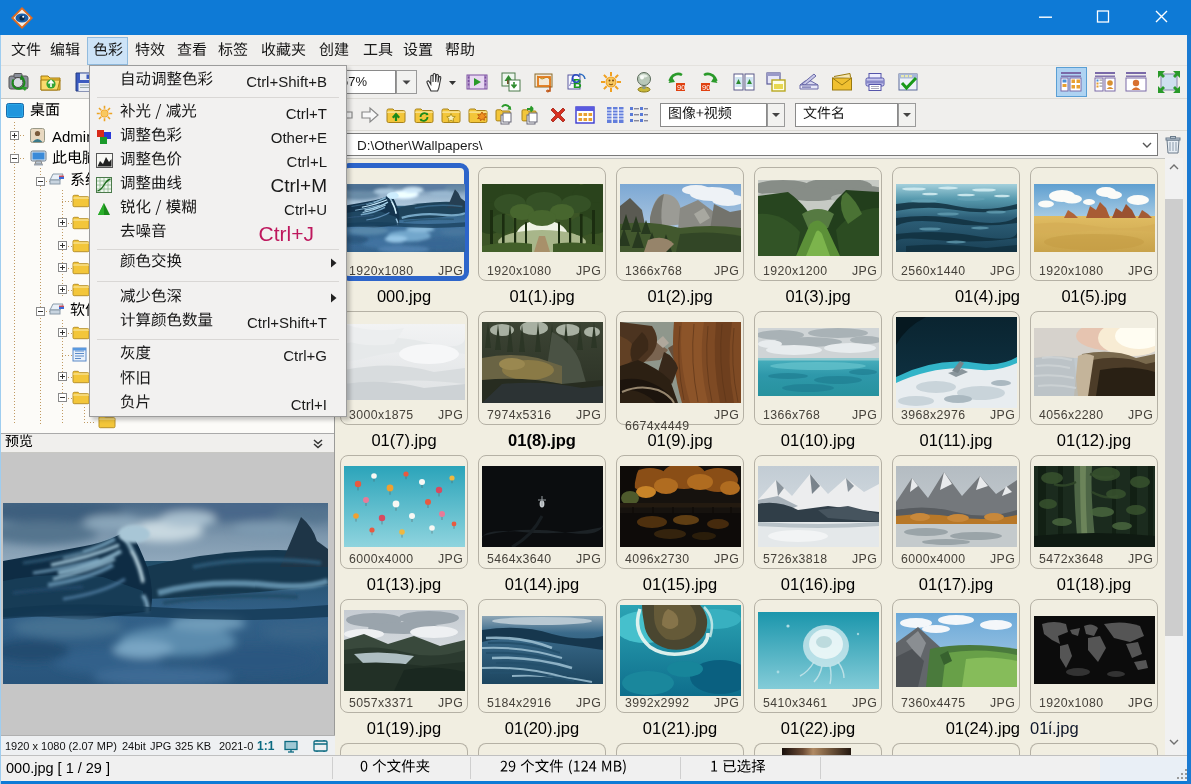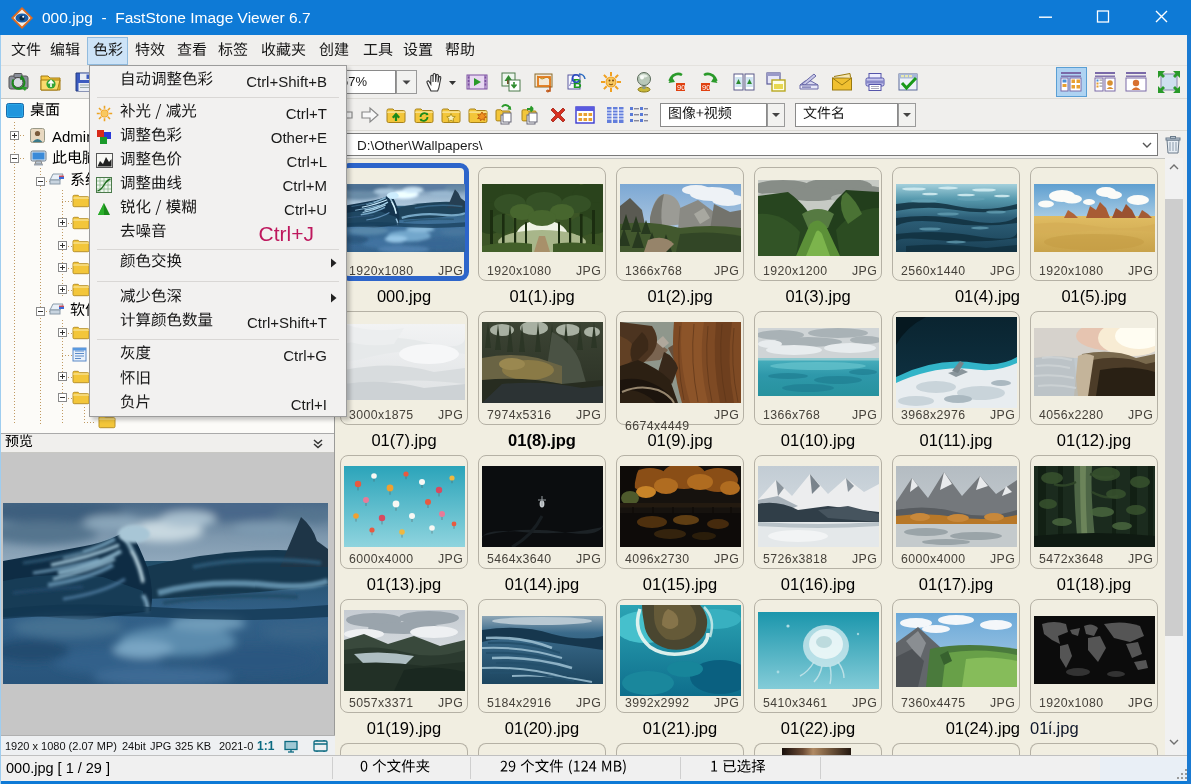--- a/index.html
+++ b/index.html
@@ -9,21 +9,20 @@
 </style></head><body>
 <div class="win">
 <div class="a" style="left:0;top:0;width:1191px;height:35px;background:#0e7ad6"></div>
     <svg class="a" style="left:11px;top:7px" width="22" height="22" viewBox="0 0 22 22">
 <path d="M11 0 L22 11 L11 22 L0 11 Z" fill="#e06a1f"></path>
 <path d="M11 2.5 L19.5 11 L11 19.5 L2.5 11 Z" fill="#f5f0e8"></path>
 <ellipse cx="11" cy="11" rx="6.5" ry="4.6" fill="#1a5ea8"></ellipse>
 <circle cx="11" cy="11" r="2.6" fill="#0a2a4a"></circle>
 <circle cx="12.2" cy="9.8" r="1" fill="#fff"></circle>
 </svg>
-    <div class="a" style="left:42px;top:8.4px;font-size:15.5px;color:#ffffff;font-weight:normal;white-space:nowrap;line-height:19px;">000.jpg&nbsp;&nbsp;-&nbsp;&nbsp;FastStone Image Viewer 6.7</div>
     <svg class="a" style="left:1036px;top:0" width="155" height="35" viewBox="0 0 155 35">
 <rect x="3" y="16.5" width="13" height="1.4" fill="#fff"></rect>
 <rect x="61.5" y="11" width="11" height="11" fill="none" stroke="#fff" stroke-width="1.3"></rect>
 <path d="M120 11 L131 22 M131 11 L120 22" stroke="#fff" stroke-width="1.4"></path>
 </svg>
     <div class="a" style="left:0;top:35px;width:1191px;height:30px;background:#f0efed"></div>
     <div class="a" style="left:87px;top:37px;width:41px;height:28px;background:#cde3f7;border:1px solid #91bbde"></div>
     <div class="cjk" style="left:11px;top:41.6px">
       <svg width="30" height="19" viewBox="0 0 30 19" style="overflow:visible">
         <path fill="#1a1a1a" d="M6.3 0.6C6.8 1.3 7.3 2.3 7.5 2.9L8.7 2.5C8.5 1.9 8 0.9 7.5 0.2ZM0.8 2.9V4.1H3.1C4 6.3 5.2 8.3 6.7 9.9C5.1 11.3 3 12.3 0.5 13C0.8 13.3 1.1 13.8 1.2 14.1C3.8 13.3 5.8 12.2 7.5 10.7C9.2 12.2 11.3 13.3 13.7 14C13.9 13.7 14.2 13.2 14.5 13C12.1 12.4 10.1 11.3 8.4 9.9C9.9 8.3 11.1 6.4 11.9 4.1H14.3V2.9ZM7.6 9.1C6.1 7.7 5 6 4.3 4.1H10.7C9.9 6.1 8.9 7.7 7.6 9.1Z M19.8 7.8V8.9H24.1V14.1H25.2V8.9H29.3V7.8H25.2V4.5H28.6V3.4H25.2V0.5H24.1V3.4H22.1C22.2 2.7 22.4 2 22.6 1.3L21.5 1.1C21.1 3 20.5 5 19.6 6.2C19.9 6.3 20.4 6.6 20.6 6.8C21 6.1 21.4 5.3 21.7 4.5H24.1V7.8ZM19 0.4C18.2 2.6 16.9 4.9 15.5 6.3C15.7 6.6 16 7.2 16.1 7.5C16.6 6.9 17.1 6.3 17.5 5.7V14.1H18.6V3.9C19.2 2.9 19.7 1.8 20.1 0.7Z"></path>
@@ -1643,21 +1642,21 @@
       </svg>
     </div>
     <div class="a" style="z-index:41">
       <div class="cjk" style="left:120px;top:175.3px">
         <svg width="62" height="19" viewBox="0 0 62 19" style="overflow:visible">
           <path fill="#1a1a1a" d="M1.6 1.4C2.5 2.1 3.5 3.1 4 3.8L4.8 3C4.3 2.3 3.2 1.3 2.4 0.7ZM0.7 5.2V6.3H2.9V11.7C2.9 12.5 2.3 13.1 2 13.3C2.2 13.5 2.6 13.9 2.7 14.1C2.9 13.9 3.3 13.6 5.3 11.9C5.1 12.6 4.8 13.3 4.4 13.9C4.6 14.1 5.1 14.4 5.2 14.6C6.8 12.4 7 9.2 7 6.8V2H13.3V13.2C13.3 13.4 13.2 13.5 13 13.5C12.7 13.5 12 13.5 11.2 13.5C11.4 13.7 11.5 14.2 11.6 14.5C12.7 14.5 13.3 14.5 13.8 14.3C14.2 14.1 14.3 13.8 14.3 13.2V1H5.9V6.8C5.9 8.3 5.9 10 5.5 11.6C5.3 11.3 5.2 11 5.1 10.8L4 11.7V5.2ZM9.6 2.5V3.8H7.9V4.7H9.6V6.3H7.6V7.2H12.7V6.3H10.6V4.7H12.3V3.8H10.6V2.5ZM7.9 8.4V12.8H8.8V12.1H12.1V8.4ZM8.8 9.3H11.2V11.2H8.8Z M18.8 10.6V13.2H16.2V14.2H30.3V13.2H23.8V11.9H28.3V11H23.8V9.8H29.3V8.8H17.3V9.8H22.7V13.2H19.9V10.6ZM16.8 3V5.7H19.1C18.4 6.5 17.2 7.3 16.1 7.7C16.3 7.9 16.6 8.2 16.8 8.5C17.7 8.1 18.7 7.3 19.5 6.5V8.4H20.5V6.3C21.2 6.7 22.1 7.3 22.6 7.7L23.1 7C22.6 6.6 21.7 6 20.9 5.7L20.5 6.2V5.7H23V3H20.5V2.2H23.5V1.3H20.5V0.3H19.5V1.3H16.4V2.2H19.5V3ZM17.8 3.7H19.5V4.9H17.8ZM20.5 3.7H22.1V4.9H20.5ZM25.5 3H28.1C27.9 3.9 27.5 4.7 26.9 5.4C26.2 4.6 25.8 3.8 25.5 3ZM25.4 0.3C25 1.9 24.2 3.3 23.2 4.3C23.4 4.4 23.8 4.9 24 5.1C24.3 4.7 24.6 4.4 24.9 4C25.2 4.7 25.6 5.4 26.2 6.1C25.4 6.8 24.4 7.3 23.2 7.7C23.4 7.9 23.7 8.3 23.9 8.5C25 8.1 26.1 7.5 26.9 6.8C27.7 7.5 28.6 8.1 29.7 8.6C29.9 8.3 30.2 7.9 30.4 7.7C29.3 7.3 28.4 6.7 27.6 6.1C28.3 5.3 28.9 4.2 29.2 3H30.3V2H25.9C26.1 1.6 26.3 1.1 26.5 0.5Z M40 0.5V3.4H37.4V0.5H36.2V3.4H32.5V14.6H33.6V13.6H43.9V14.5H45V3.4H41.1V0.5ZM33.6 12.4V9H36.2V12.4ZM43.9 12.4H41.1V9H43.9ZM37.4 12.4V9H40V12.4ZM33.6 7.9V4.5H36.2V7.9ZM43.9 7.9H41.1V4.5H43.9ZM37.4 7.9V4.5H40V7.9Z M47.3 12.5 47.6 13.6C49 13.2 50.9 12.6 52.7 12.1L52.5 11.1C50.6 11.6 48.6 12.2 47.3 12.5ZM57.4 1.2C58.2 1.6 59.2 2.2 59.7 2.7L60.3 1.9C59.8 1.5 58.9 0.9 58.1 0.6ZM47.6 6.8C47.8 6.7 48.2 6.6 50.1 6.3C49.4 7.3 48.8 8.1 48.5 8.4C48 9 47.7 9.4 47.3 9.4C47.5 9.7 47.6 10.3 47.7 10.5C48 10.3 48.6 10.2 52.5 9.4C52.4 9.1 52.4 8.7 52.5 8.4L49.4 9C50.5 7.6 51.7 5.9 52.7 4.2L51.7 3.6C51.4 4.1 51.1 4.7 50.8 5.3L48.8 5.5C49.7 4.2 50.6 2.5 51.3 0.9L50.2 0.4C49.6 2.2 48.5 4.2 48.1 4.7C47.8 5.2 47.5 5.6 47.2 5.7C47.4 6 47.6 6.5 47.6 6.8ZM60.2 7.9C59.6 8.9 58.8 9.8 57.8 10.6C57.5 9.7 57.3 8.8 57.2 7.6L61.1 6.9L60.9 5.9L57 6.6C56.9 6 56.9 5.3 56.8 4.6L60.7 4L60.5 2.9L56.8 3.5C56.7 2.5 56.7 1.4 56.7 0.3H55.6C55.6 1.4 55.6 2.6 55.7 3.7L53.2 4L53.4 5.1L55.7 4.7C55.8 5.4 55.8 6.1 55.9 6.8L52.9 7.4L53.1 8.4L56.1 7.9C56.2 9.1 56.5 10.3 56.8 11.3C55.5 12.2 54 12.8 52.4 13.3C52.7 13.6 53 14 53.1 14.3C54.6 13.8 56 13.1 57.2 12.3C57.8 13.7 58.7 14.5 59.8 14.5C60.9 14.5 61.2 14 61.4 12.3C61.2 12.2 60.8 11.9 60.6 11.7C60.5 13 60.3 13.4 59.9 13.4C59.2 13.4 58.7 12.8 58.2 11.6C59.4 10.7 60.5 9.6 61.2 8.4Z"></path>
         </svg>
       </div>
     </div>
     <div class="a" style="z-index:41">
-      <div class="a" style="left:327px;top:175.7px;font-size:15px;color:#1a1a1a;font-weight:normal;white-space:nowrap;line-height:19px;transform:translateX(-100%);">Ctrl+M</div>
+      <div class="a" style="left:327px;top:175.7px;font-size:19px;color:#1a1a1a;font-weight:normal;white-space:nowrap;line-height:19px;transform:translateX(-100%);">Ctrl+M</div>
     </div>
     <div class="a" style="left:96px;top:201px;z-index:41">
       <svg width="16" height="16" viewBox="0 0 16 16">
         <path d="M8 2 L14 14 H2 Z" fill="#1a8a1a"></path>
         <path d="M8 2 L8 14 H2 Z" fill="#2aae2a"></path>
       </svg>
     </div>
     <div class="a" style="z-index:41">
       <div class="cjk" style="left:120px;top:199.3px">
         <svg width="77" height="19" viewBox="0 0 77 19" style="overflow:visible">

